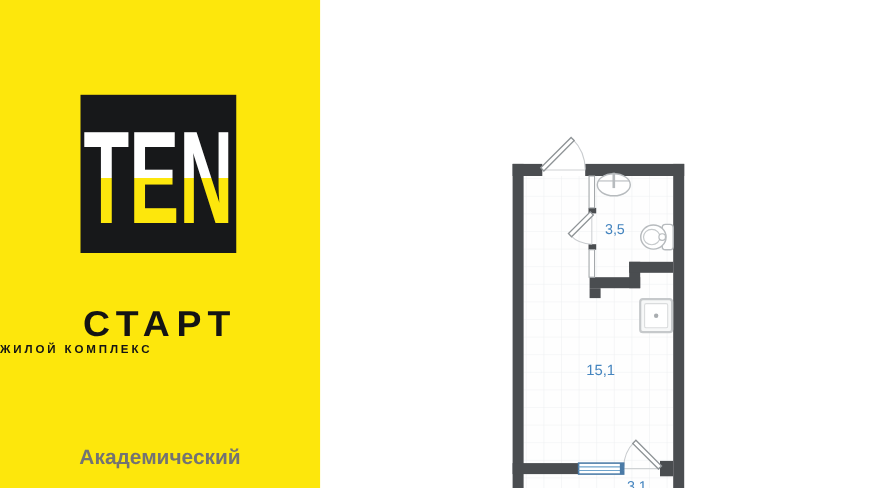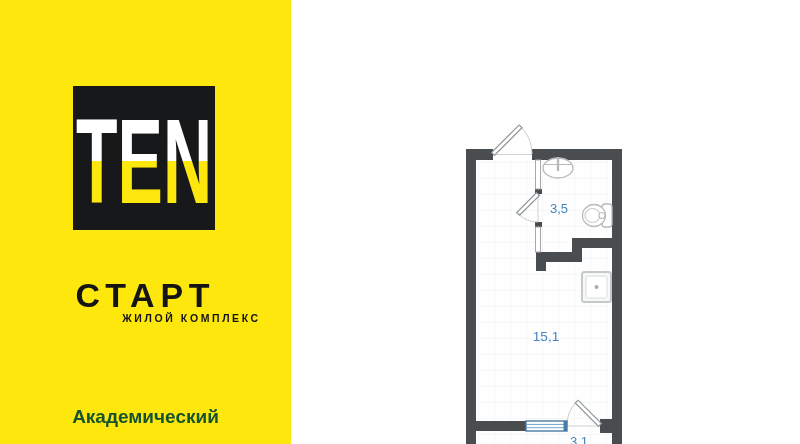--- a/index.html
+++ b/index.html
@@ -14,26 +14,26 @@
   }
   .logo-square{
     position:absolute;left:73px;top:86px;width:142px;height:119px;
   }
   .complex-name{
     position:absolute;left:0;top:276px;width:291px;text-align:center;
     font-size:34px;font-weight:bold;letter-spacing:6px;color:#141414;
     transform:scaleY(0.96);
   }
   .complex-subtitle{
-    position:absolute;left:0;top:312px;width:291px;text-align:center;
-    font-size:10.5px;font-weight:bold;letter-spacing:2.6px;color:#141414;padding-left:46px;
+    position:absolute;left:0;top:312px;width:291px;
+    font-size:10.5px;font-weight:bold;letter-spacing:2.6px;color:#141414;
   }
   .district-name{
     position:absolute;left:0;top:406px;width:291px;text-align:center;
-    font-size:19px;font-weight:bold;color:#14532d;
+    font-size:19px;font-weight:bold;color:#737373;
   }
   
   .plan-svg{position:absolute;left:0;top:0;}
   .plan-label{
     font-family:"Liberation Sans",sans-serif;
     fill:#4585bf;
   }
 </style>
 </head>
 <body>

